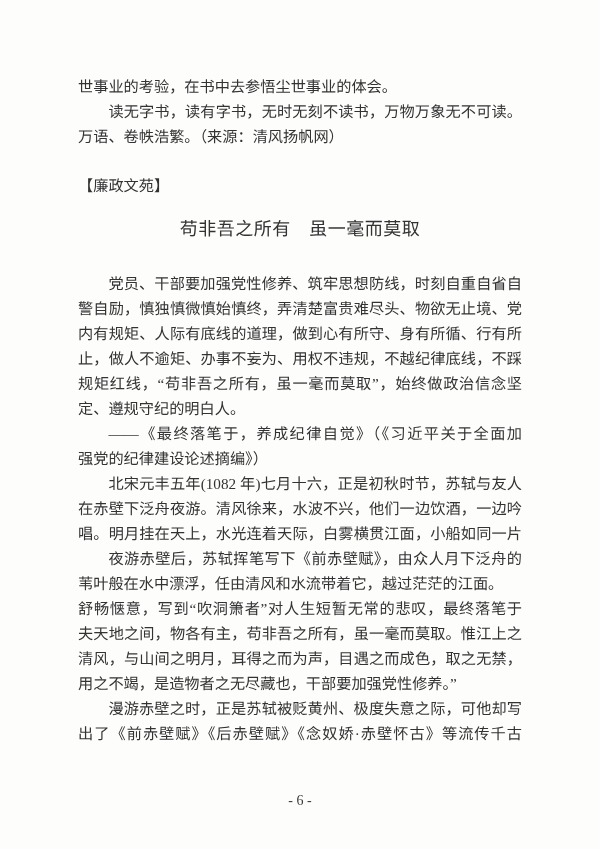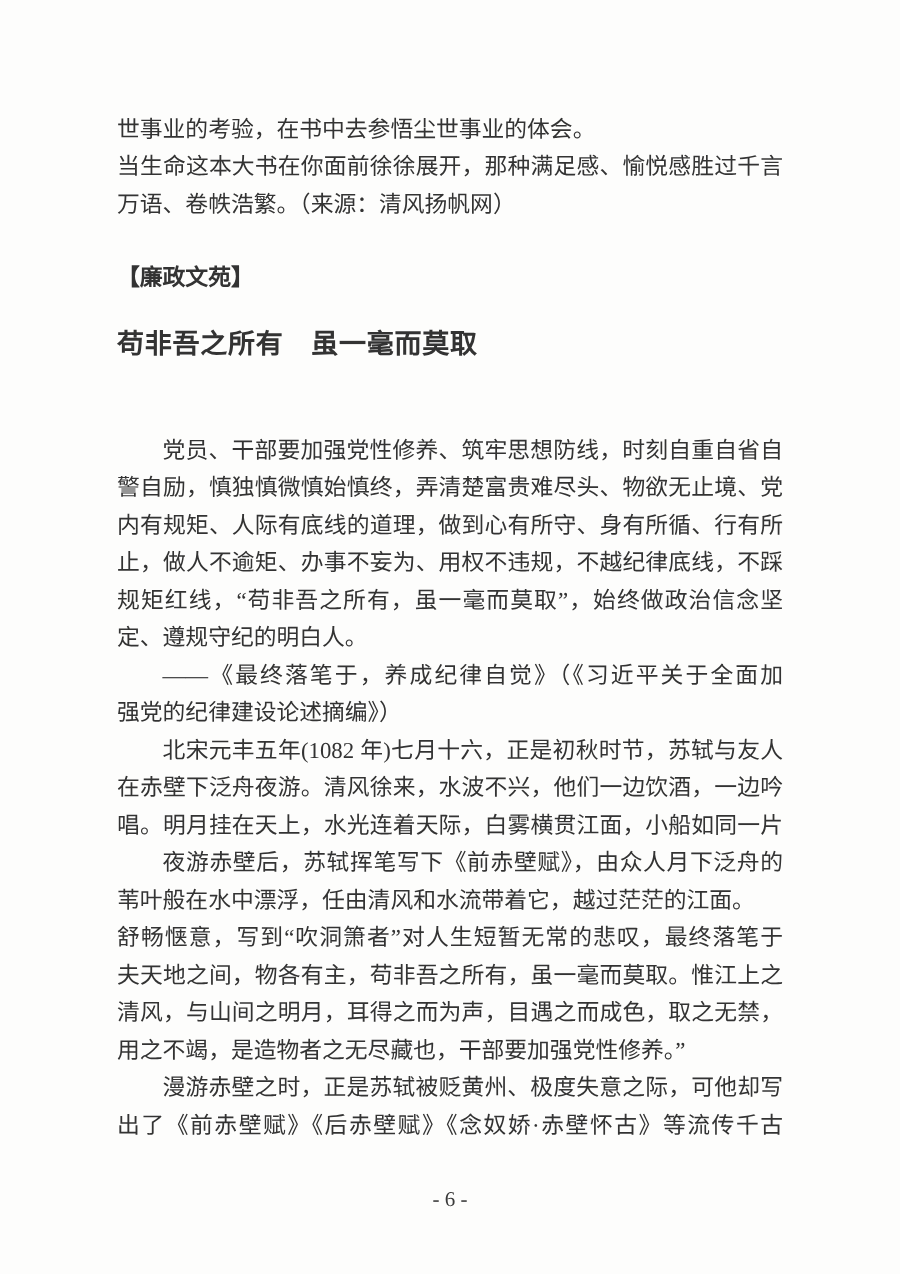--- a/index.html
+++ b/index.html
@@ -31,53 +31,53 @@
     text-align-last: justify;
   }
   .ln.end {
     text-align-last: left;
   }
   .ln.ind {
     text-indent: 2em;
   }
   .section-header {
     margin-top: 24px;
-    font-weight: bold;
+    font-weight: normal;
   }
   .article-title {
     margin-top: 16px;
     font-size: 18px;
     line-height: 30px;
-    font-weight: bold;
-    text-align: left;
+    font-weight: normal;
+    text-align: center;
     letter-spacing: 0.5px;
   }
   .para-start {
-    margin-top: 44px;
+    margin-top: 27px;
   }
   .footer {
     position: absolute;
     left: 0;
     right: 0;
     top: 790px;
     text-align: center;
     font-size: 14px;
     line-height: 22px;
     color: #3a3a3a;
   }
 </style>
 </head>
 <body>
 
 <div class="page">
   <div class="content">
 
     <div class="ln end">世事业的考验，在书中去参悟尘世事业的体会。</div>
 
-    <div class="ln">当生命这本大书在你面前徐徐展开，那种满足感、愉悦感胜过千言</div>
+    <div class="ln ind">读无字书，读有字书，无时无刻不读书，万物万象无不可读。</div>
     <div class="ln end">万语、卷帙浩繁。（来源：清风扬帆网）</div>
 
     <div class="ln end section-header">【廉政文苑】</div>
 
     <div class="article-title">苟非吾之所有　虽一毫而莫取</div>
 
     <div class="ln ind para-start">党员、干部要加强党性修养、筑牢思想防线，时刻自重自省自</div>
     <div class="ln">警自励，慎独慎微慎始慎终，弄清楚富贵难尽头、物欲无止境、党</div>
     <div class="ln">内有规矩、人际有底线的道理，做到心有所守、身有所循、行有所</div>
     <div class="ln">止，做人不逾矩、办事不妄为、用权不违规，不越纪律底线，不踩</div>

